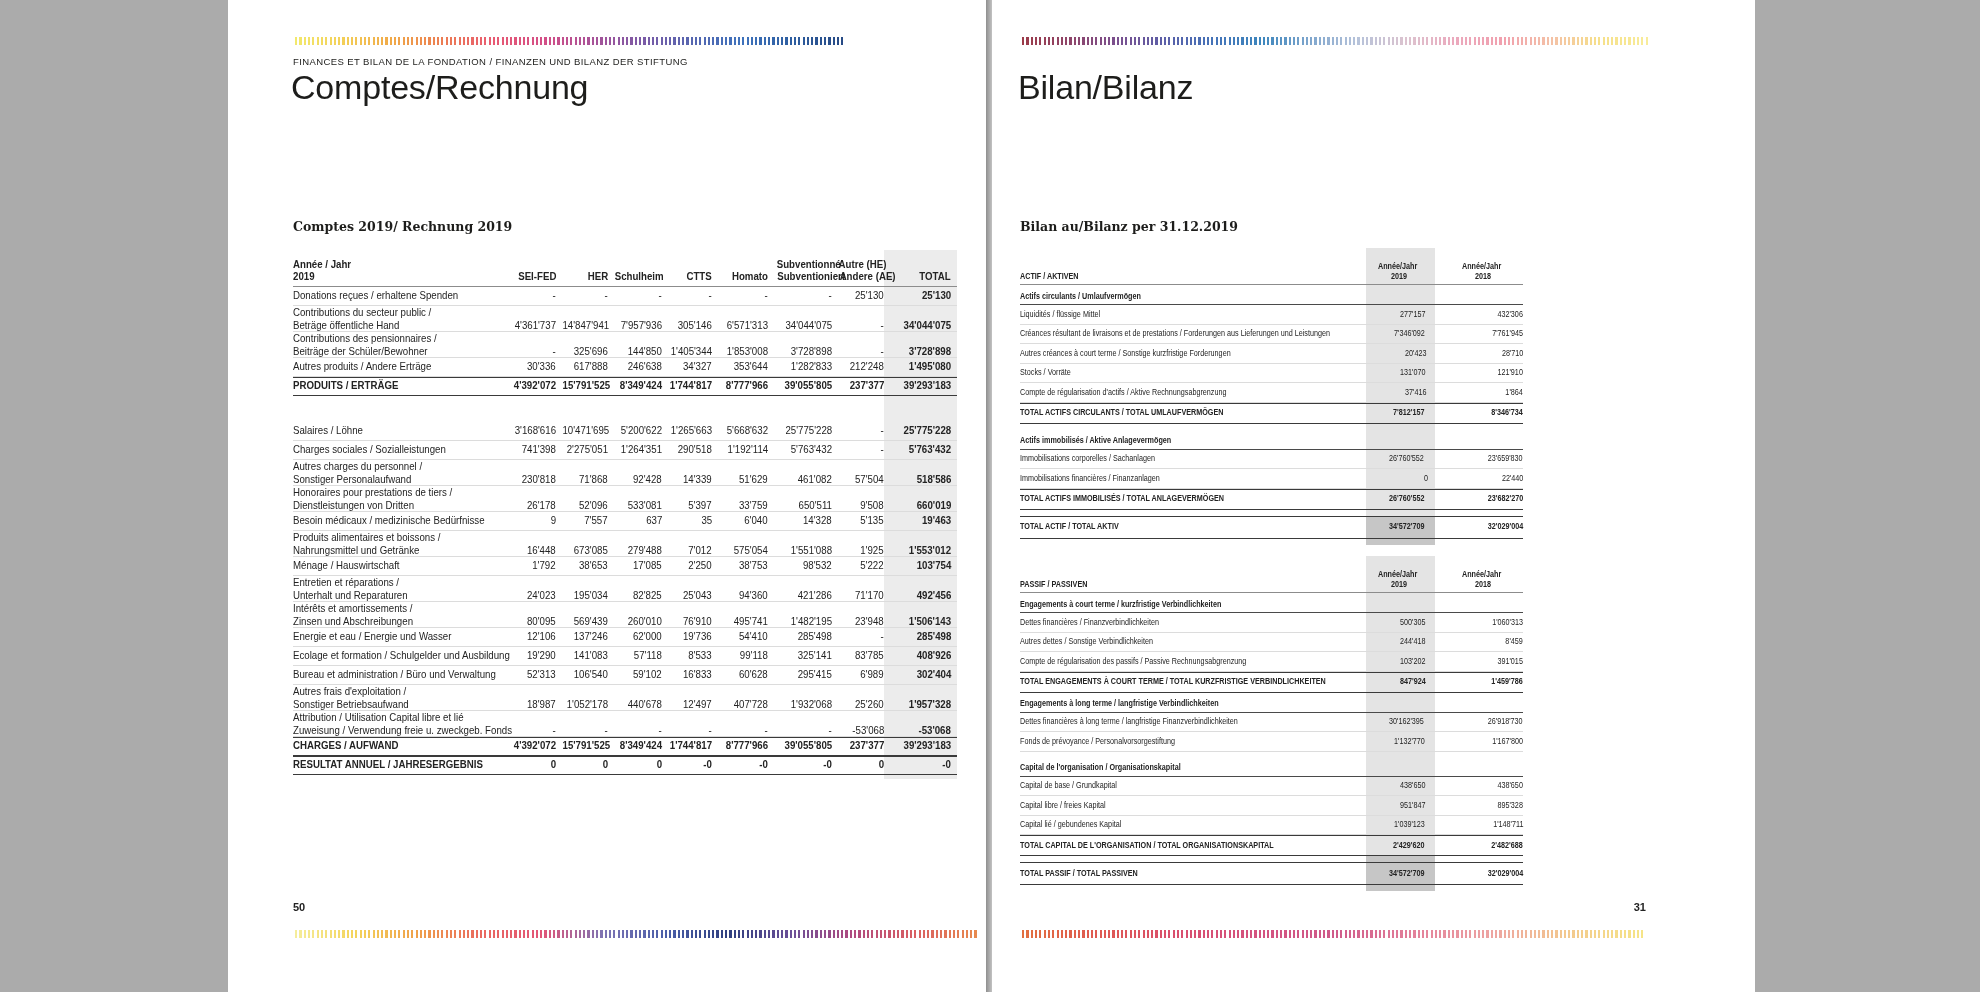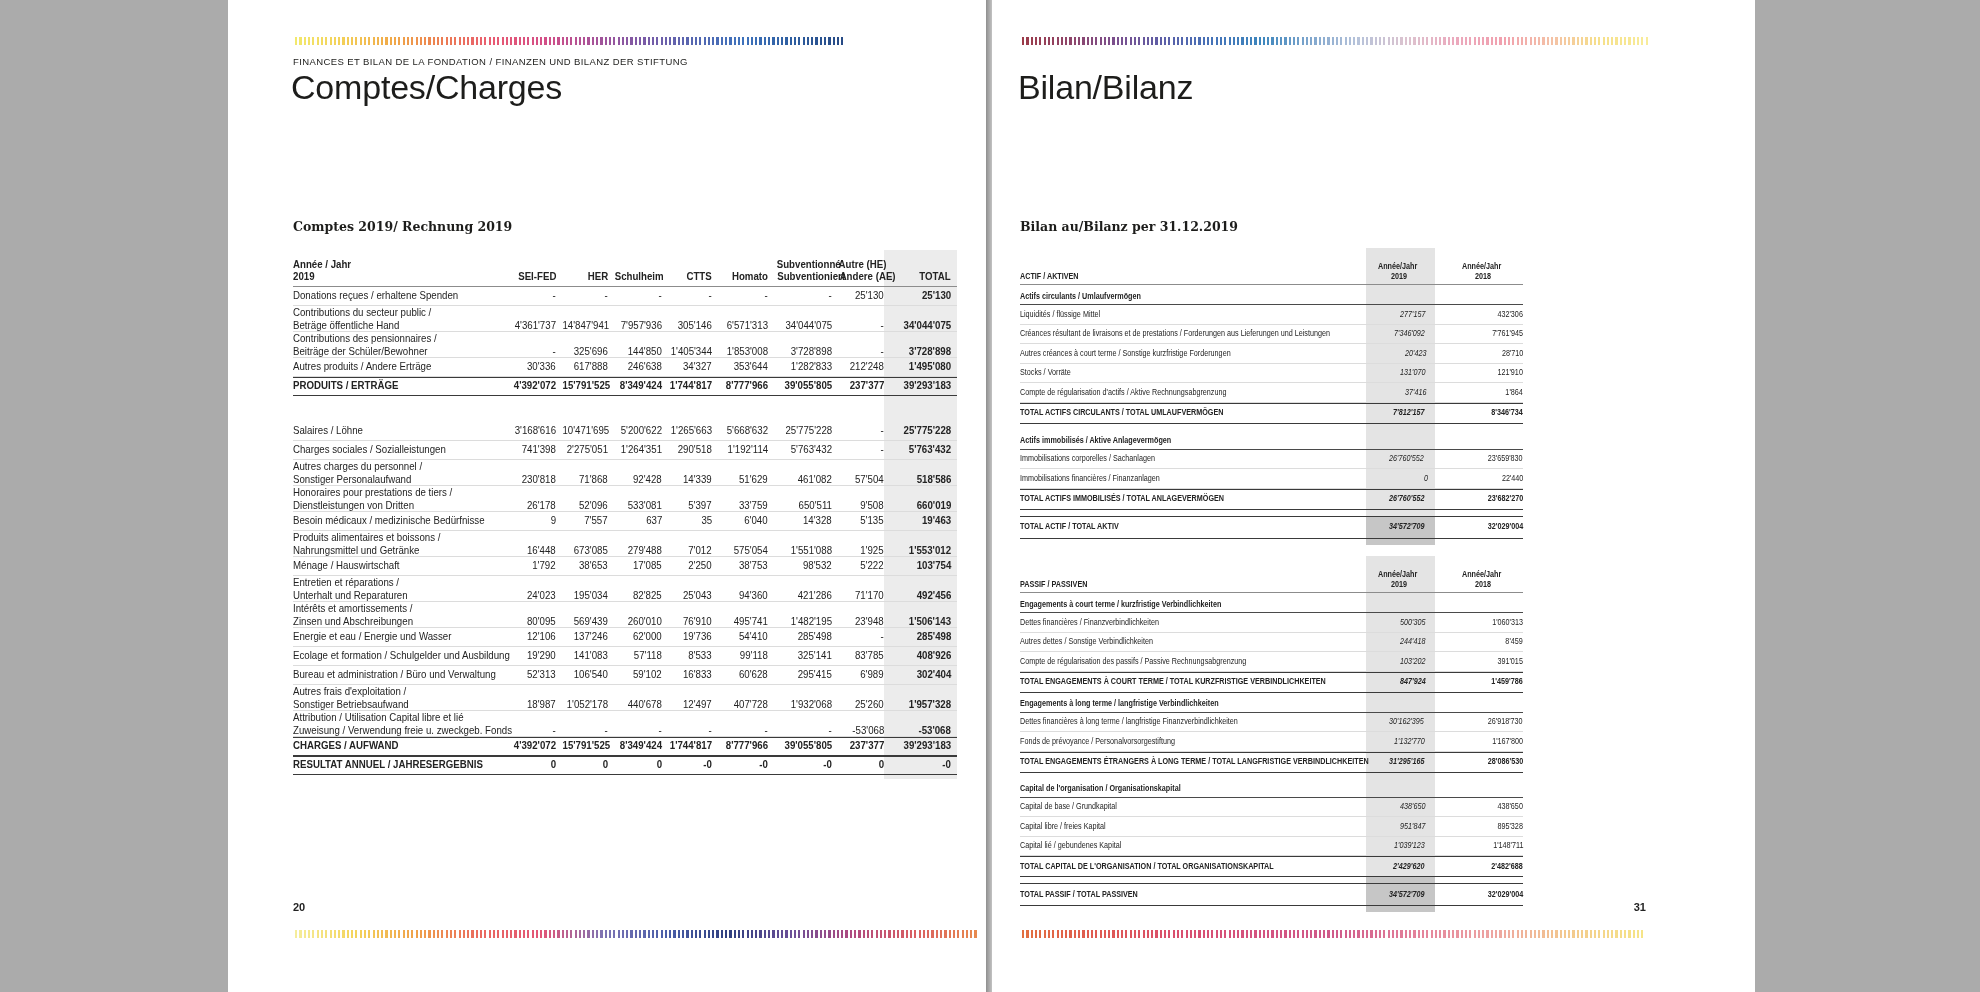--- a/index.html
+++ b/index.html
@@ -50,31 +50,31 @@
   .bhead{align-items:end;height:36px;border-bottom:1px solid #8c8c8c;font-weight:bold;}
   .bhead .b-label{padding-bottom:3px;}
   .byear{text-align:center;padding-bottom:3px;background:transparent;}
   .byear.band{background:#e4e4e4;align-self:stretch;display:flex;flex-direction:column;justify-content:flex-end;align-items:center;}
   .brow{align-items:center;border-bottom:1px solid #dcdcdc;height:18.5px;}
   .brow.section{font-weight:bold;align-items:end;height:19px;border-bottom:1px solid #4a4a4a;}
   .brow.section>div{padding-bottom:3px;}
   .brow.total{font-weight:bold;height:19px;border-top:1px solid #3a3a3a;border-bottom:1px solid #3a3a3a;}
   .brow.grand{font-weight:bold;height:21px;border-top:1px solid #3a3a3a;border-bottom:1px solid #3a3a3a;}
   .brow.gap{border-bottom:none;}
-  .b2019{align-self:stretch;display:flex;align-items:center;justify-content:flex-end;background:#e4e4e4;padding-right:6px;font-style:italic;}
+  .b2019{align-self:stretch;display:flex;align-items:center;justify-content:flex-end;background:#e4e4e4;padding-right:6px;}
   .b2019.dark{background:#c6c6c6;}
   .b2018{text-align:right;}
 </style>
 </head>
 <body>
 
 <div class="page" id="left-page">
   <div class="strip" style="left: 65px; top: 37px; width: 550px; background-image: repeating-linear-gradient(90deg, rgb(255, 255, 255) 0px, rgb(255, 255, 255) 2.1px, rgba(255, 255, 255, 0) 2.1px, rgba(255, 255, 255, 0) 4.3px), linear-gradient(90deg, rgb(242, 234, 110), rgb(243, 207, 87), rgb(240, 168, 72), rgb(236, 124, 82), rgb(232, 90, 114), rgb(212, 78, 134), rgb(168, 82, 152), rgb(122, 90, 166), rgb(85, 102, 176), rgb(62, 114, 188), rgb(45, 93, 159), rgb(39, 74, 133));"></div>
   <div class="eyebrow" style="left:65px;top:56px;">FINANCES ET BILAN DE LA FONDATION / FINANZEN UND BILANZ DER STIFTUNG</div>
-  <div class="big-title" style="left:63px;top:70px;">Comptes/Charges</div>
+  <div class="big-title" style="left:63px;top:70px;">Comptes/Rechnung</div>
   <div class="serif-title" style="left:65px;top:219px;">Comptes 2019/ Rechnung 2019</div>
   <div id="comptes-table">
       <div class="cband"></div>
       <div class="chead">
         <div class="c-label">
           <div><span class="cx">Année / Jahr</span></div>
           <div><span class="cx">2019</span></div>
         </div>
         <div class="num numhead">
           <div><span class="cx">SEI-FED</span></div>
@@ -380,21 +380,21 @@
         <div class="num"><span class="cx">0</span></div>
         <div class="num"><span class="cx">0</span></div>
         <div class="num"><span class="cx">0</span></div>
         <div class="num"><span class="cx">-0</span></div>
         <div class="num"><span class="cx">-0</span></div>
         <div class="num"><span class="cx">-0</span></div>
         <div class="num"><span class="cx">0</span></div>
         <div class="num c-total"><span class="cx">-0</span></div>
       </div>
     </div>
-  <div class="pageno" style="left:65px;top:901px;">20</div>
+  <div class="pageno" style="left:65px;top:901px;">50</div>
   <div class="strip" style="left: 65px; top: 930px; width: 684px; background-image: repeating-linear-gradient(90deg, rgb(255, 255, 255) 0px, rgb(255, 255, 255) 2.1px, rgba(255, 255, 255, 0) 2.1px, rgba(255, 255, 255, 0) 4.3px), linear-gradient(90deg, rgb(245, 238, 158), rgb(244, 212, 92), rgb(239, 160, 74), rgb(234, 106, 94), rgb(226, 85, 120), rgb(125, 116, 180), rgb(74, 94, 168), rgb(47, 63, 127), rgb(106, 79, 151), rgb(176, 74, 128), rgb(217, 95, 98), rgb(232, 138, 78));"></div>
 </div>
 
 <div id="spine"></div>
 
 <div class="page" id="right-page">
   <div class="strip" style="left: 28px; top: 37px; width: 628px; background-image: repeating-linear-gradient(90deg, rgb(255, 255, 255) 0px, rgb(255, 255, 255) 2.1px, rgba(255, 255, 255, 0) 2.1px, rgba(255, 255, 255, 0) 4.3px), linear-gradient(90deg, rgb(156, 58, 71), rgb(143, 68, 104), rgb(122, 79, 142), rgb(91, 95, 168), rgb(69, 115, 184), rgb(61, 134, 189), rgb(127, 166, 205), rgb(183, 195, 218), rgb(220, 195, 207), rgb(235, 169, 189), rgb(241, 160, 174), rgb(244, 193, 166), rgb(246, 224, 138), rgb(248, 236, 154));"></div>
   <div class="big-title" style="left:26px;top:70px;">Bilan/Bilanz</div>
   <div class="serif-title" style="left:28px;top:219px;">Bilan au/Bilanz per 31.12.2019</div>
   <div class="btable" id="actif-table">
@@ -631,30 +631,20 @@
       <div class="brow item">
         <div class="b-label">
           <div><span class="cx">Fonds de prévoyance / Personalvorsorgestiftung</span></div>
         </div>
         <div class="b2019">
           <span class="cx num">1'132'770</span>
         </div>
         <div></div>
         <div class="b2018 num"><span class="cx">1'167'800</span></div>
       </div>
-      <div class="brow total">
-        <div class="b-label">
-          <div><span class="cx">TOTAL ENGAGEMENTS ÉTRANGERS À LONG TERME / TOTAL LANGFRISTIGE VERBINDLICHKEITEN</span></div>
-        </div>
-        <div class="b2019">
-          <span class="cx num">31'295'165</span>
-        </div>
-        <div></div>
-        <div class="b2018 num"><span class="cx">28'086'530</span></div>
-      </div>
       <div class="brow gap" style="height: 5px;">
         <div></div>
         <div class="b2019"></div>
         <div></div>
         <div></div>
       </div>
       <div class="brow section">
         <div class="b-label">
           <div><span class="cx">Capital de l'organisation / Organisationskapital</span></div>
         </div>

